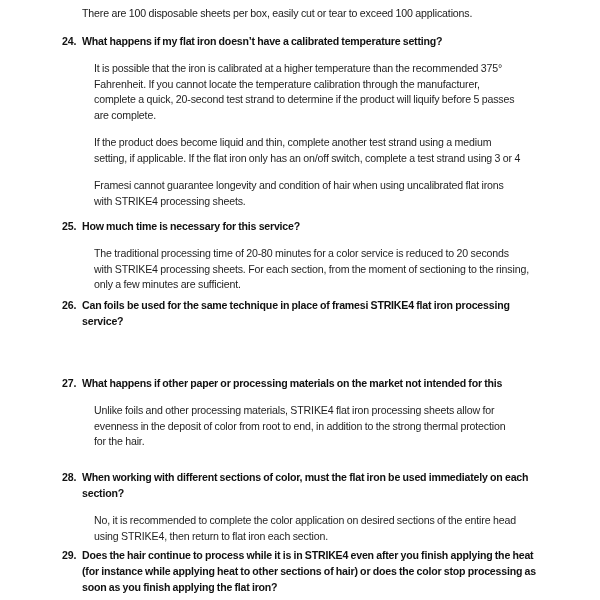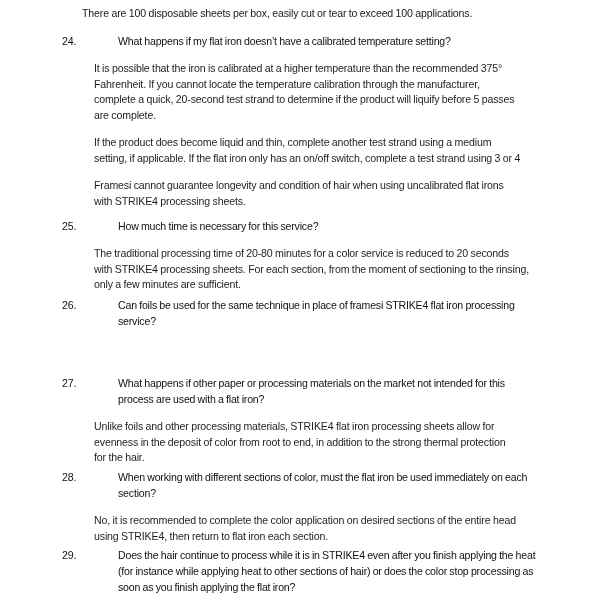--- a/index.html
+++ b/index.html
@@ -33,35 +33,34 @@
       letter-spacing: -0.15px;
       word-spacing: -0.3px;
     }
     .qa {
       position: absolute;
       left: 62px;
       width: 500px;
     }
     .q {
       display: flex;
-      font-weight: normal;
+      font-weight: bold;
       font-size: 10.6px;
       line-height: 16px;
       letter-spacing: -0.2px;
       word-spacing: -0.4px;
       color: #111;
     }
     .q .num {
       width: 20px;
       flex: 0 0 20px;
     }
     .q .qtext {
       flex: 1;
       padding-right: 4px;
-      margin-left: 36px;
     }
     .a {
       margin-left: 20px;
       font-size: 10.6px;
       line-height: 15.5px;
       letter-spacing: -0.15px;
       word-spacing: -0.3px;
       color: #1f1f1f;
     }
     .a p {
@@ -130,21 +129,20 @@
         <span class="ln">service?</span>
       </span>
     </div>
   </div>
 
   <div class="qa" style="top:375px">
     <div class="q">
       <span class="num">27.</span>
       <span class="qtext">
         <span class="ln">What happens if other paper or processing materials on the market not intended for this</span>
-        <span class="ln">process are used with a flat iron?</span>
       </span>
     </div>
     <div class="a" style="margin-top:8px">
       <p>
         <span class="ln">Unlike foils and other processing materials, STRIKE4 flat iron processing sheets allow for</span>
         <span class="ln">evenness in the deposit of color from root to end, in addition to the strong thermal protection</span>
         <span class="ln">for the hair.</span>
       </p>
     </div>
   </div>

